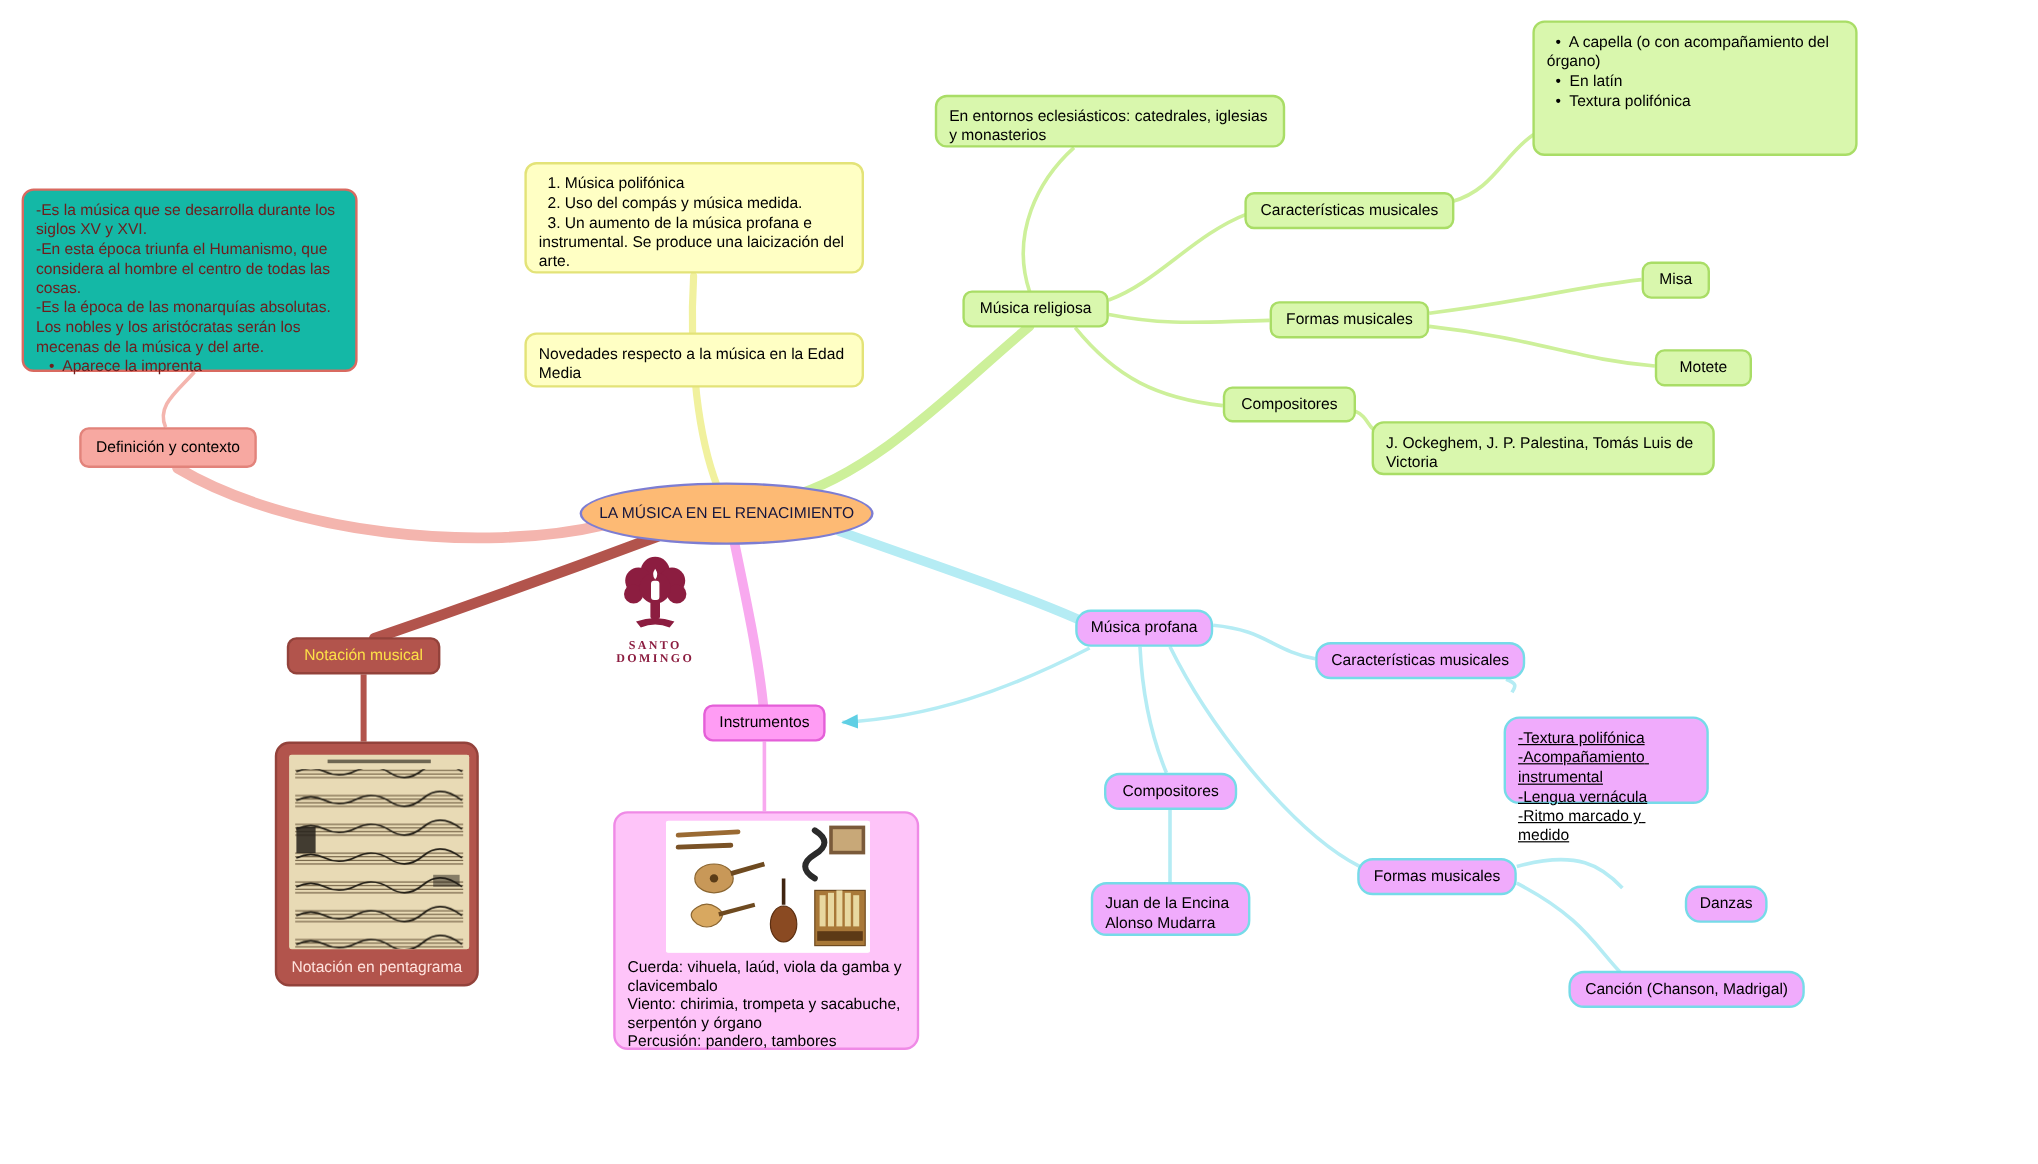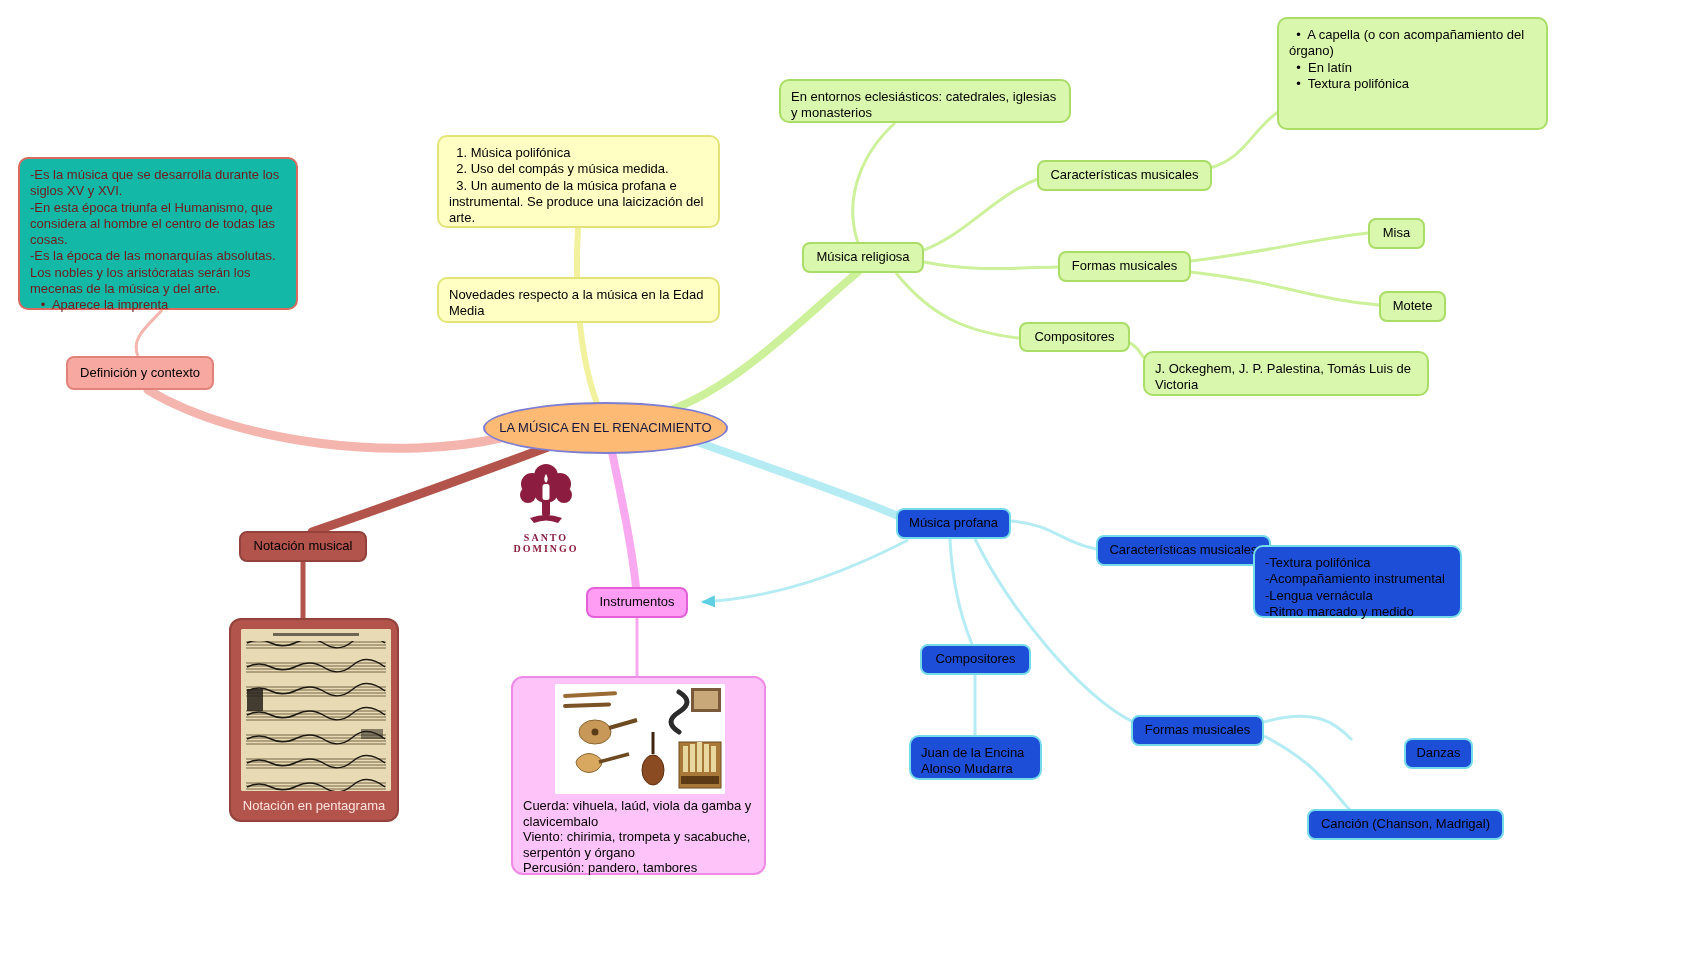--- a/index.html
+++ b/index.html
@@ -10,22 +10,22 @@
   .pill{border-radius:8px;border:2px solid;display:flex;align-items:center;justify-content:center;
         text-align:center;padding:2px 8px;}
   .box{border-radius:10px;border:2px solid;padding:8px 10px;white-space:pre-wrap;}
   .center-text{display:flex;align-items:center;justify-content:center;text-align:center;}
   
   .central{background:#fdba74;border:2px solid #7d7dd2;border-radius:50%;color:#15153d;}
   .salmon{background:#f7a8a1;border-color:#e2837b;}
   .salmon-box{background:#14b8a6;border-color:#d96a60;color:#6e1d1d;}
   .yellow{background:#ffffc4;border-color:#e3e378;}
   .green{background:#d9f7ad;border-color:#a9dd66;}
-  .cyan{background:#1d4ed8;border-color:#76dbe8;}
-  .darkred{background:#b2544c;border-color:#93423b;color:#000000;}
+  .cyan{background:#f0abfc;border-color:#76dbe8;border-radius:13px;}
+  .darkred{background:#b2544c;border-color:#93423b;color:#fde047;}
   .magenta{background:#ff9cf4;border-color:#e45fd8;}
   .magenta-box{background:#fec4f9;border-color:#ef8ae6;}
   .frame{background:#b2544c;border:2px solid #93423b;border-radius:12px;}
   .caption{position:absolute;left:0;right:0;bottom:6px;text-align:center;color:#ffe3de;font-size:13px;}
   .img-area{position:absolute;border-radius:2px;overflow:hidden;}
   .logo{position:absolute;text-align:center;color:#8c1d40;}
   .logo-text{font-family:"Liberation Serif",serif;font-size:10px;font-weight:bold;letter-spacing:2px;
              color:#8c1d40;margin-top:2px;}
 </style>
 </head>
@@ -116,35 +116,35 @@
   </div>
   <div class="n box green" style="left:1277px;top:17px;width:271px;height:113px;">  •  A capella (o con acompañamiento del órgano)
   •  En latín
   •  Textura polifónica</div>
   <div class="n pill green" style="left:1058px;top:251px;width:133px;height:31px;">
     <span>Formas musicales</span>
   </div>
   <div class="n pill green" style="left:1368px;top:218px;width:57px;height:31px;">
     <span>Misa</span>
   </div>
-  <div class="n pill green" style="left:1379px;top:291px;width:67px;height:31px;">
+  <div class="n pill green" style="left:1379px;top:291px;width:81px;height:31px;">
     <span>Motete</span>
   </div>
   <div class="n pill green" style="left:1019px;top:322px;width:111px;height:30px;">
     <span>Compositores</span>
   </div>
   <div class="n box green" style="left:1143px;top:351px;width:286px;height:45px;">J. Ockeghem, J. P. Palestina, Tomás Luis de Victoria</div>
 
   <div class="n pill cyan" style="left:896px;top:508px;width:115px;height:31px;">
     <span>Música profana</span>
   </div>
   <div class="n pill cyan" style="left:1096px;top:535px;width:175px;height:31px;">
     <span>Características musicales</span>
   </div>
-  <div class="n box cyan" style="left:1253px;top:545px;width:209px;height:73px;">-Textura polifónica
+  <div class="n box cyan" style="left:1253px;top:597px;width:171px;height:73px;text-decoration:underline;">-Textura polifónica
 -Acompañamiento instrumental
 -Lengua vernácula
 -Ritmo marcado y medido</div>
   <div class="n pill cyan" style="left:920px;top:644px;width:111px;height:31px;">
     <span>Compositores</span>
   </div>
   <div class="n box cyan" style="left:909px;top:735px;width:133px;height:45px;">Juan de la Encina
 Alonso Mudarra</div>
   <div class="n pill cyan" style="left:1131px;top:715px;width:133px;height:31px;">
     <span>Formas musicales</span>

